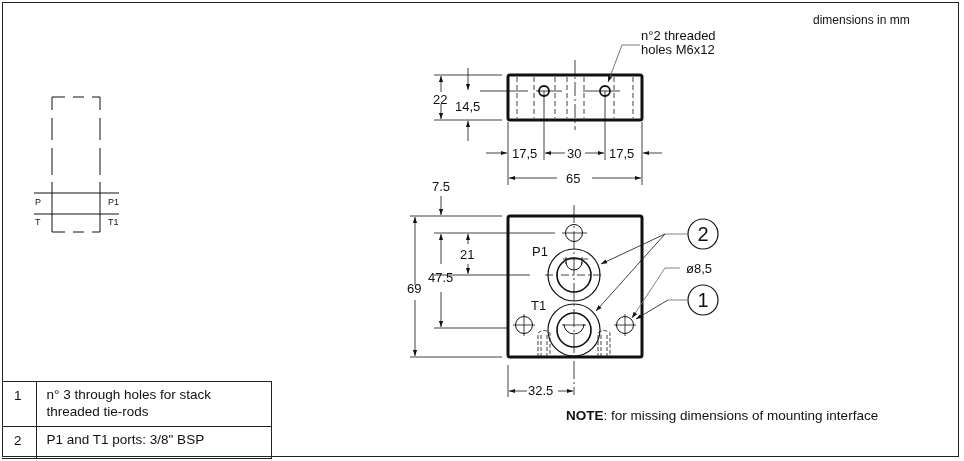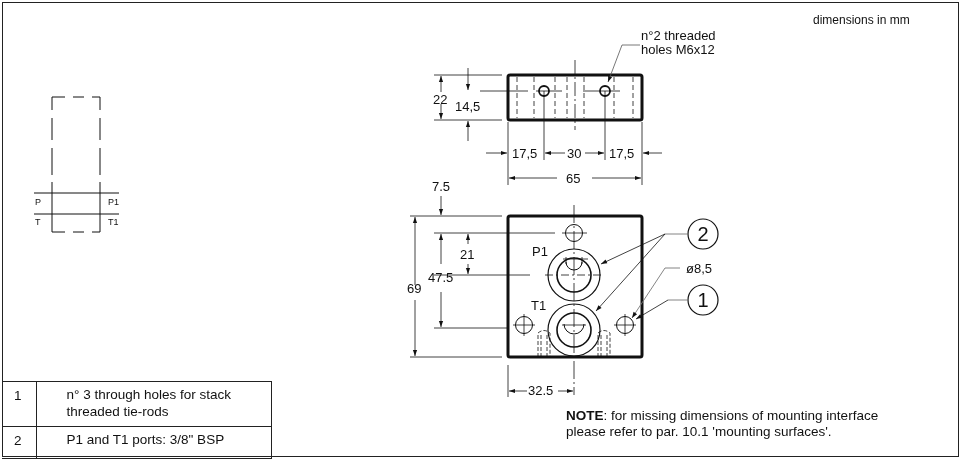--- a/index.html
+++ b/index.html
@@ -7,21 +7,21 @@
          font-family: "Liberation Sans", sans-serif; color: #111; }
   .frame { position: absolute; left: 2px; top: 2px; width: 957px; height: 455px;
            border: 1.5px solid #222; box-sizing: border-box; }
   svg { position: absolute; left: 0; top: 0; }
   .t { font-family: "Liberation Sans", sans-serif; fill: #111; }
   .units { position: absolute; left: 813px; top: 13px; font-size: 12px; }
   .legend-table { position: absolute; left: 2px; top: 381px; border-collapse: collapse;
                   font-size: 13.5px; }
   .legend-table td { border: 1px solid #222; padding: 0; vertical-align: top; }
   .legend-table td.num { width: 34px; text-align: left; padding-left: 12px; box-sizing: border-box; padding-top: 6px; }
-  .legend-table td.desc { width: 235px; padding-left: 30px; padding-top: 4px; line-height: 17px; box-sizing: border-box; }
+  .legend-table td.desc { width: 235px; padding-left: 10px; padding-top: 4px; line-height: 17px; box-sizing: border-box; }
   .legend-table tr.r1 td { height: 45px; }
   .legend-table tr.r2 td { height: 32px; }
   .legend-table { border-left: none; }
   .legend-table td.num { border-left: none; }
   .note { position: absolute; left: 566px; top: 408px; font-size: 13.5px; line-height: 16px; }
   .note b { font-weight: bold; text-align: center; }
 </style>
 </head>
 <body>
 
@@ -191,14 +191,13 @@
     <td class="num">2</td>
     <td class="desc">
       <div>P1 and T1 ports: 3/8" BSP</div>
     </td>
   </tr>
 </tbody>
   </table>
 
 <div class="note">
   <div><b>NOTE</b><span>: for missing dimensions of mounting interface</span></div>
-  <div>please refer to par. 10.1 'mounting surfaces'.</div>
 </div>
 
 </body></html>

